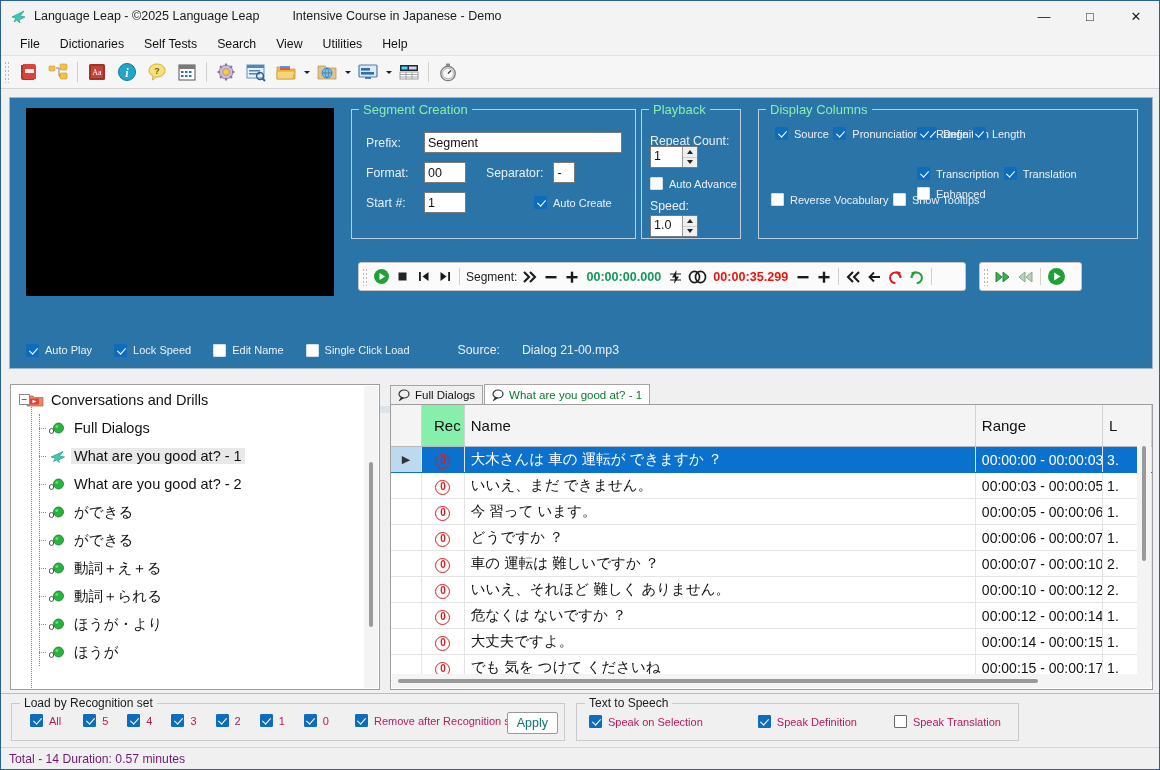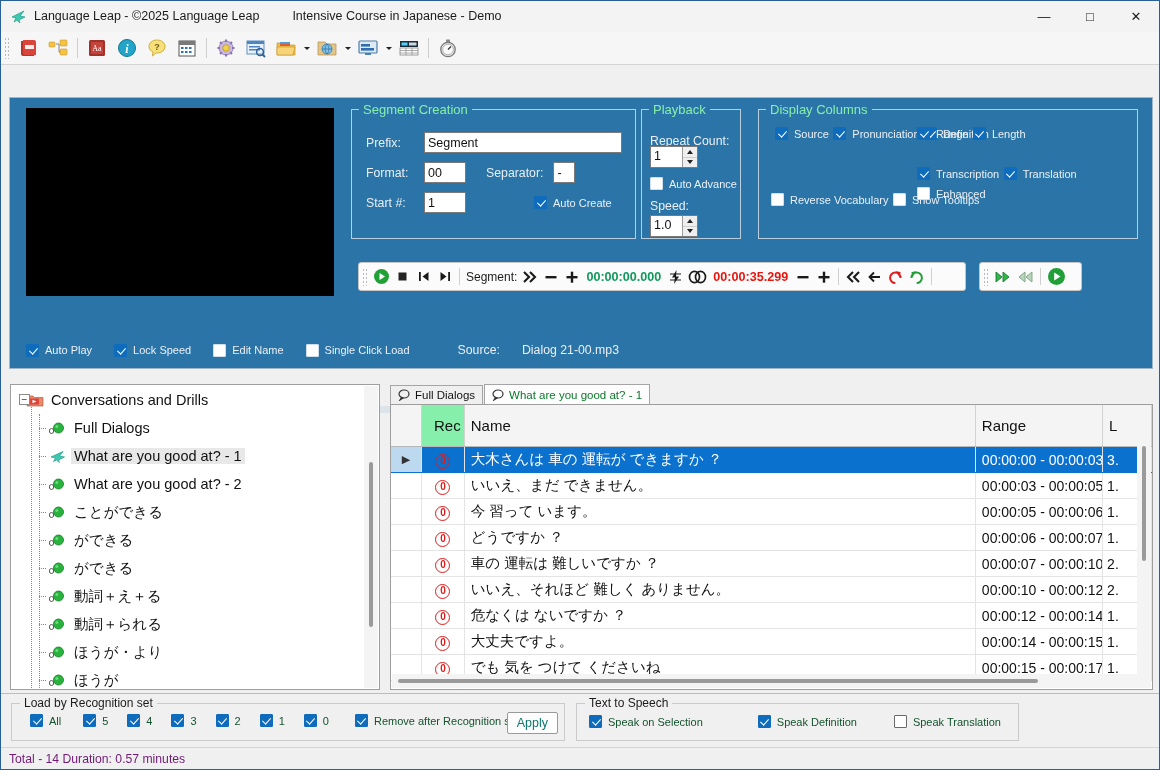--- a/index.html
+++ b/index.html
@@ -123,21 +123,21 @@
     width: 13px; height: 13px; border: 1px solid #cfe0ec; background: #ffffff;
     margin-right: 6px; flex: none; position: relative; border-radius: 1px;
   }
   .cb.on .box { background: #0f6cbd; border-color: #0f6cbd; }
   .cb.on .box:after {
     content: ""; position: absolute; left: 3.5px; top: 1px;
     width: 4px; height: 7px; border: solid #fff; border-width: 0 1.6px 1.6px 0;
     transform: rotate(42deg);
   }
   .cb .ctxt { color: #eaf0f5; font-size: 11px; }
-  .cb-dark .ctxt { color: #14532d; }
+  .cb-dark .ctxt { color: #be185d; }
   .cb-dark .box { border: 1px solid #6b6b6b; background: #fff; }
   .cb-dark.on .box { background: #0f6cbd; border-color: #0f6cbd; }
 
   
   #playerbar {
     position: absolute; left: 357px; top: 261px; height: 29px; width: 608px;
     background: #fbfbfb; border: 1px solid #c5c5c5; border-radius: 3px;
     display: flex; align-items: center; padding: 0 3px;
   }
   #playerbar2 {
@@ -297,20 +297,29 @@
     </div>
     <div class="title-text">Language Leap - ©2025 Language Leap</div>
     <div class="subtitle-text">Intensive Course in Japanese - Demo</div>
     <div class="win-btns">
       <div class="win-btn">—</div>
       <div class="win-btn">□</div>
       <div class="win-btn close">✕</div>
     </div>
   </div>
 
+  <div id="menubar">
+    <div class="menu-item">File</div>
+    <div class="menu-item">Dictionaries</div>
+    <div class="menu-item">Self Tests</div>
+    <div class="menu-item">Search</div>
+    <div class="menu-item">View</div>
+    <div class="menu-item">Utilities</div>
+    <div class="menu-item">Help</div>
+  </div>
 
   <div id="toolbar">
     <div class="tb-grip"></div>
 
     <div class="tb-btn">
       <svg width="22" height="22" viewBox="0 0 22 22">
         <path d="M4 4 h11 a2 2 0 0 1 2 2 v13 h-11 a2 2 0 0 1 -2 -2 z" fill="#b8332a"></path>
         <path d="M6 3 h11 a2 2 0 0 1 2 2 v13 h-11 a2 2 0 0 1 -2 -2 z" fill="#d9453a"></path>
         <rect x="8" y="8" width="9" height="4" fill="#ffffff" opacity="0.9"></rect>
       </svg>
@@ -760,31 +769,20 @@
           <div class="tnode">
             <div class="tstub"></div>
             <span class="ticon">
               <svg width="18" height="15" viewBox="0 0 18 15">
                 <ellipse cx="2.5" cy="10" rx="2.2" ry="2.5" fill="none" stroke="#555" stroke-width="1"></ellipse>
                 <circle cx="9.5" cy="7" r="5" fill="#28b33c" stroke="#157a24" stroke-width="0.8"></circle>
                 <circle cx="7.8" cy="5.4" r="1.5" fill="#7de08c" opacity="0.8"></circle>
               </svg>
             </span>
             <span class="tlbl">What are you good at? - 2</span>
-          </div>
-          <div class="tnode">
-            <div class="tstub"></div>
-            <span class="ticon">
-              <svg width="18" height="15" viewBox="0 0 18 15">
-                <ellipse cx="2.5" cy="10" rx="2.2" ry="2.5" fill="none" stroke="#555" stroke-width="1"></ellipse>
-                <circle cx="9.5" cy="7" r="5" fill="#28b33c" stroke="#157a24" stroke-width="0.8"></circle>
-                <circle cx="7.8" cy="5.4" r="1.5" fill="#7de08c" opacity="0.8"></circle>
-              </svg>
-            </span>
-            <span class="tlbl">ことができる</span>
           </div>
           <div class="tnode">
             <div class="tstub"></div>
             <span class="ticon">
               <svg width="18" height="15" viewBox="0 0 18 15">
                 <ellipse cx="2.5" cy="10" rx="2.2" ry="2.5" fill="none" stroke="#555" stroke-width="1"></ellipse>
                 <circle cx="9.5" cy="7" r="5" fill="#28b33c" stroke="#157a24" stroke-width="0.8"></circle>
                 <circle cx="7.8" cy="5.4" r="1.5" fill="#7de08c" opacity="0.8"></circle>
               </svg>
             </span>

